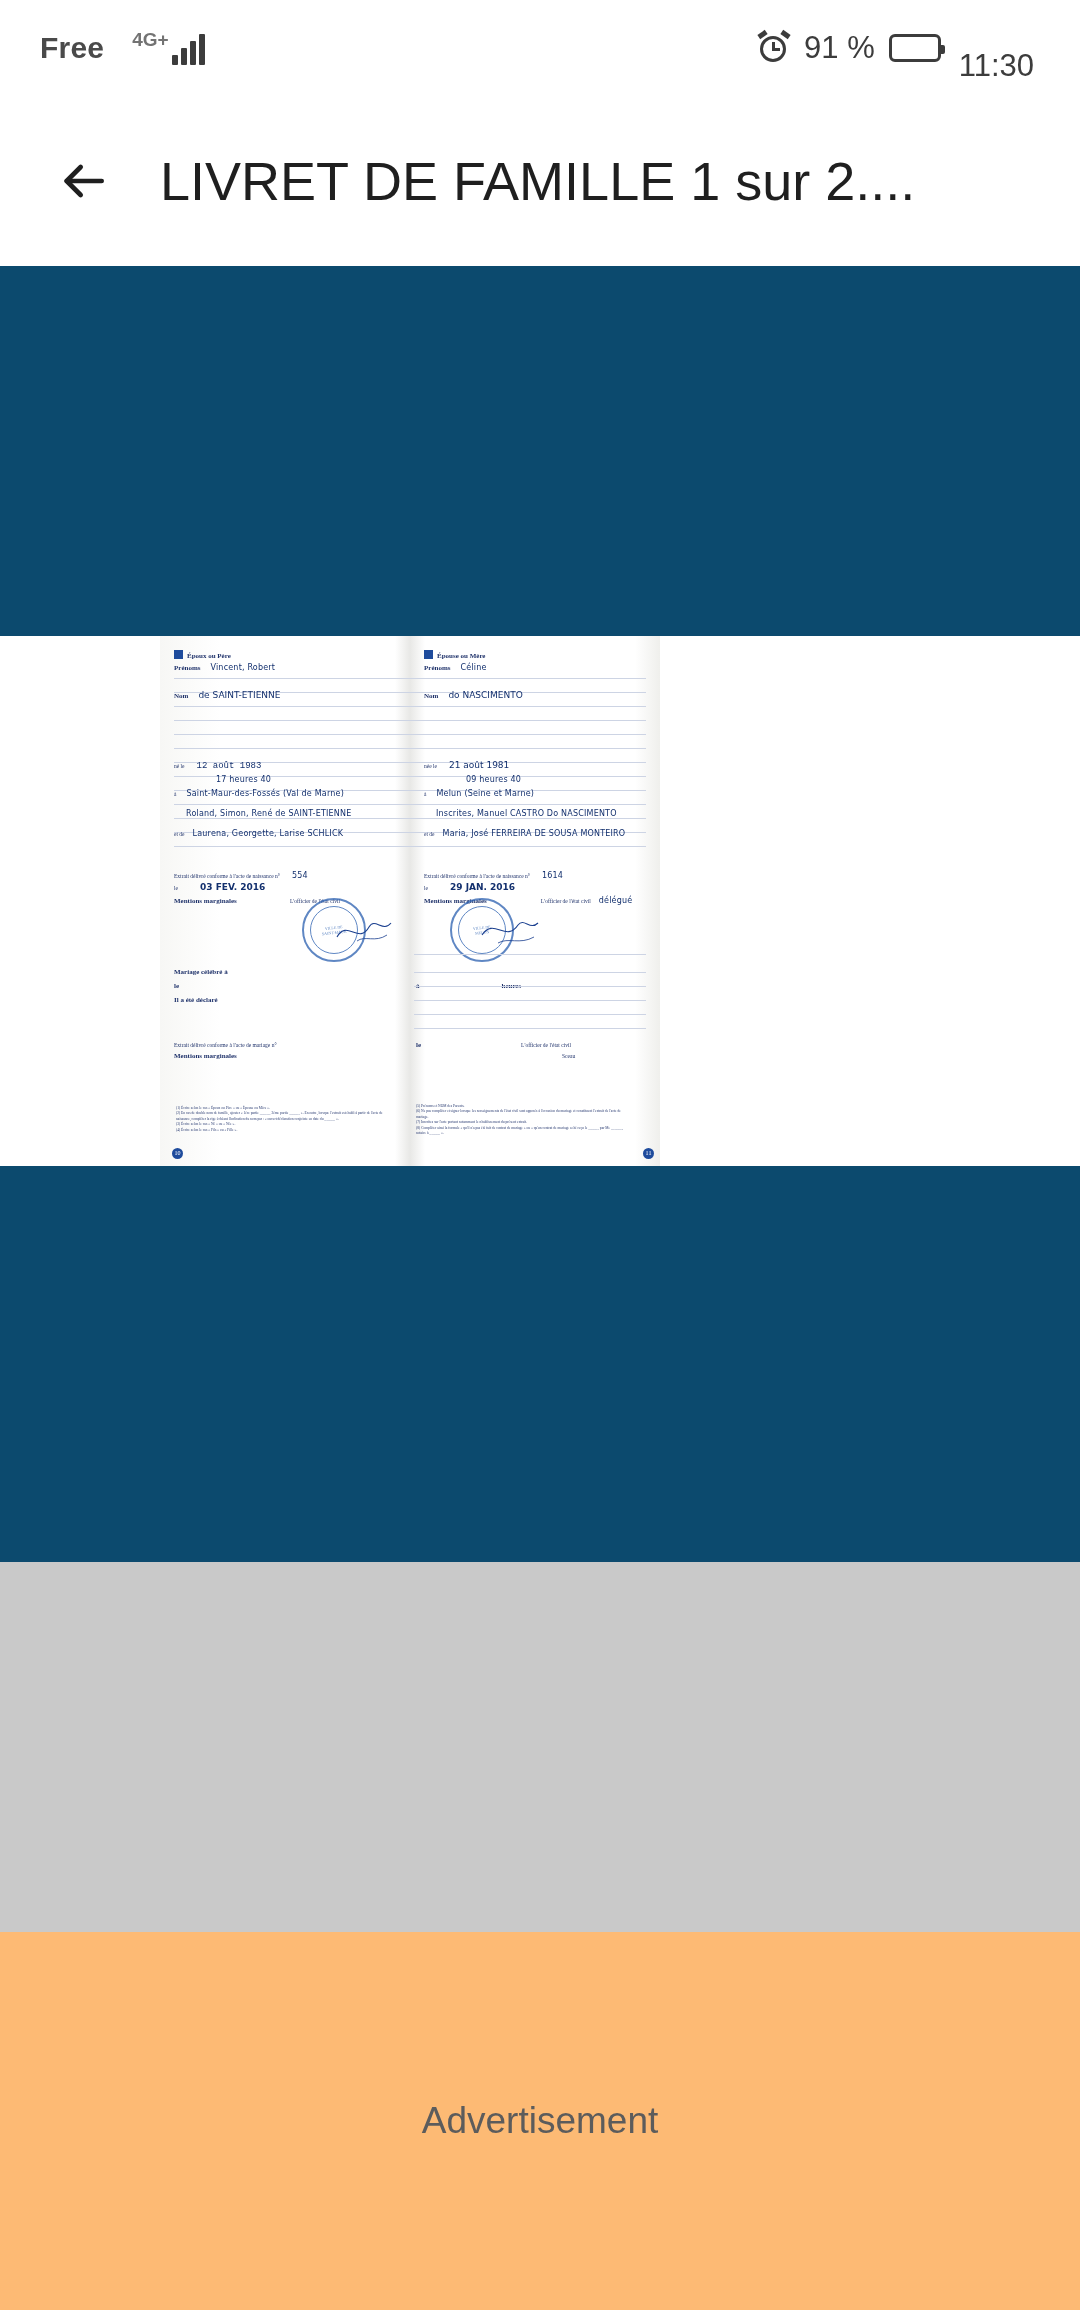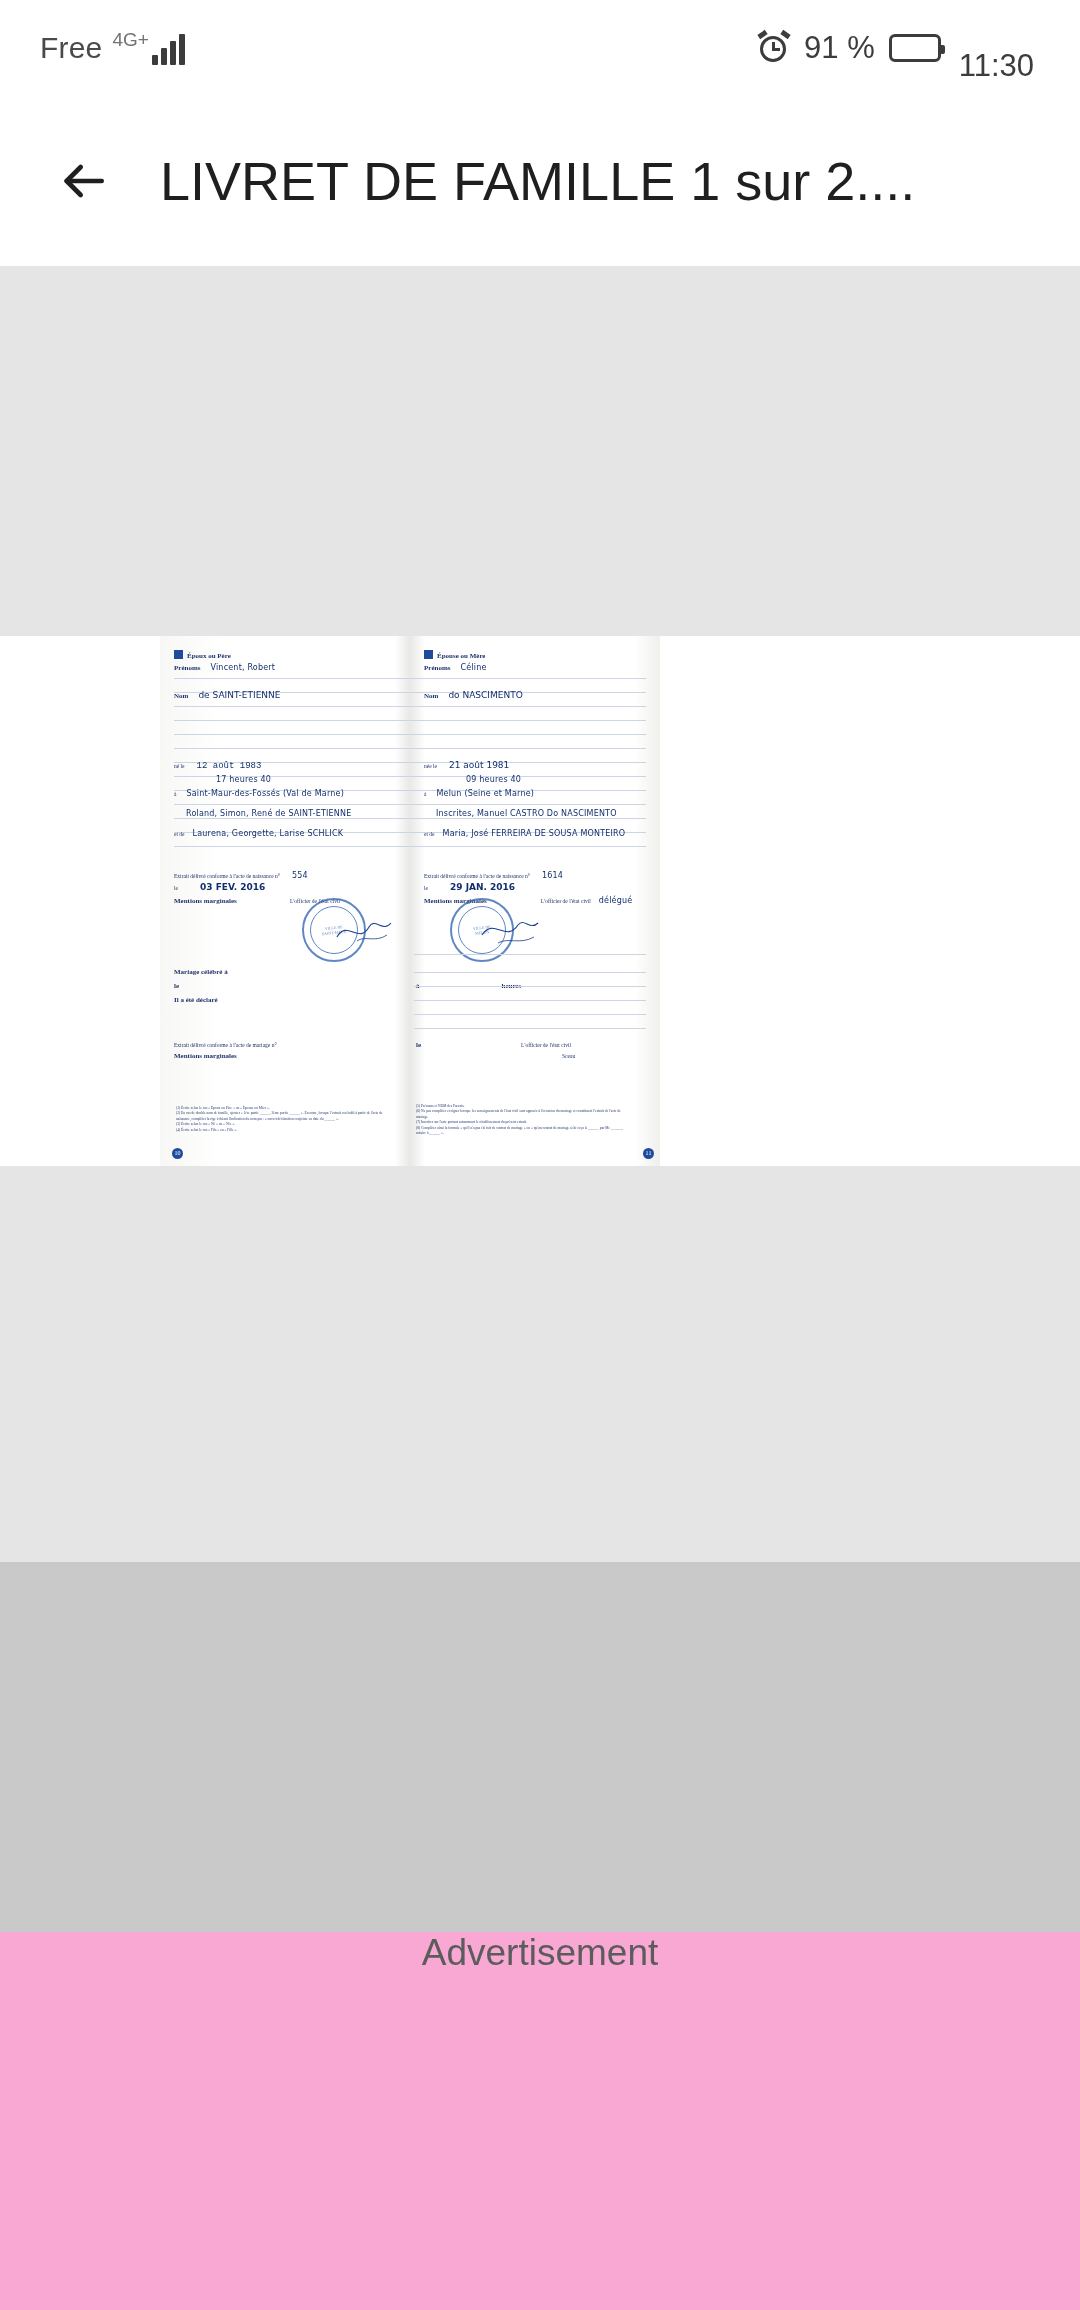--- a/index.html
+++ b/index.html
@@ -22,21 +22,22 @@
     align-items: center;
     justify-content: space-between;
     padding: 0 46px 0 40px;
     box-sizing: border-box;
     background: #ffffff;
     color: #3c3c3c;
   }
   .status-left {
     display: flex;
     align-items: center;
-    gap: 10px;
+    gap: 28px;
+    font-weight: bold;
   }
   .carrier {
     font-size: 30px;
     color: #4a4a4a;
     letter-spacing: 0.2px;
   }
   .net-wrap {
     display: flex;
     align-items: flex-end;
     gap: 3px;
@@ -160,21 +161,21 @@
     margin-left: 42px;
     white-space: nowrap;
     overflow: hidden;
     font-weight: 400;
   }
 
   
   .viewer {
     position: relative;
     height: 1296px;
-    background: #e5e5e5;
+    background: #0c4a6e;
     overflow: hidden;
   }
   .doc-stage {
     position: absolute;
     left: 0;
     top: 370px;
     width: 1080px;
     height: 530px;
     background: #ffffff;
     overflow: hidden;
@@ -292,23 +293,23 @@
     fill: none;
   }
 
   
   .ad-zone {
     height: 370px;
     background: #c9c9c9;
   }
   .ad-bar {
     height: 378px;
-    background: #f9a8d4;
-    display: flex;
-    align-items: flex-start;
+    background: #fdba74;
+    display: flex;
+    align-items: center;
     justify-content: center;
   }
   .ad-label {
     font-size: 37px;
     color: #5c5c5c;
   }
 </style>
 </head>
 <body>
 

